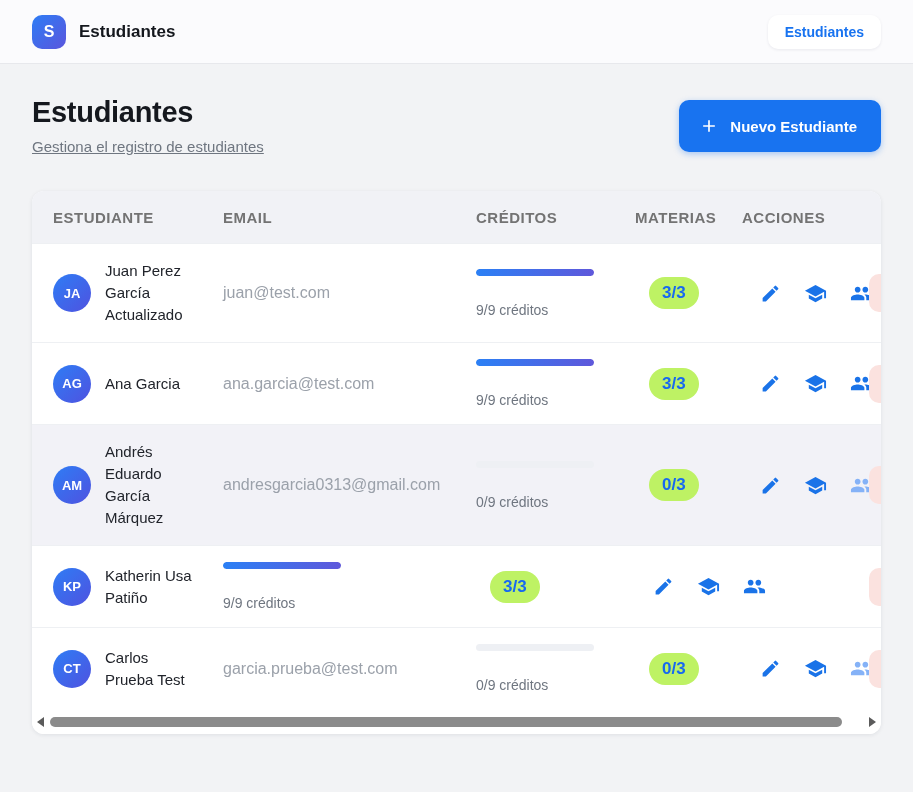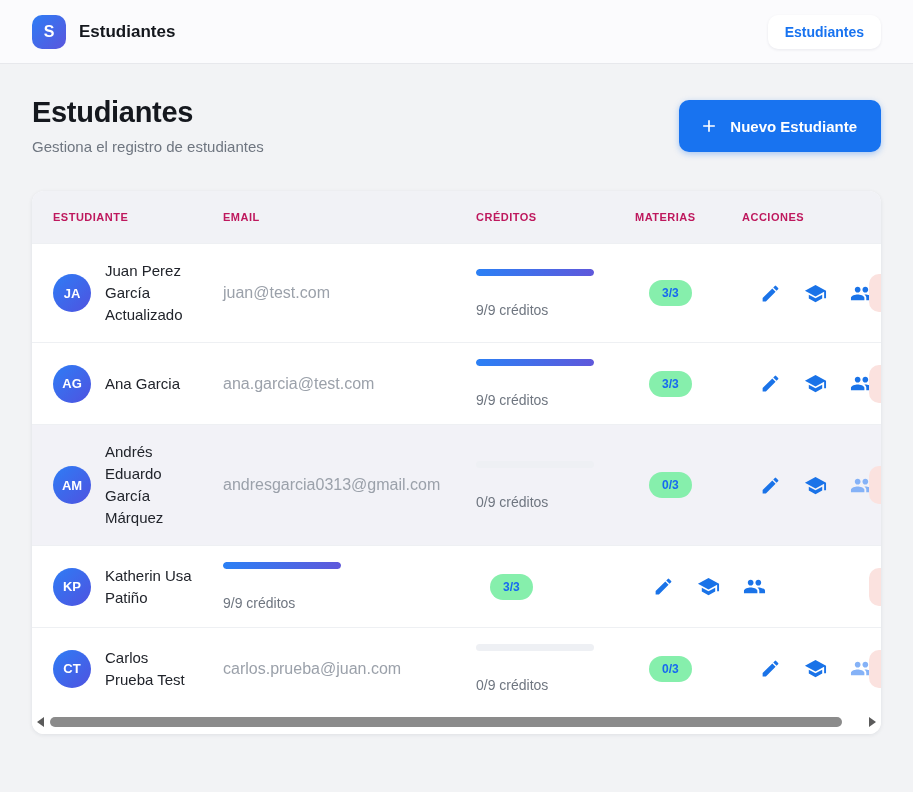--- a/index.html
+++ b/index.html
@@ -28,21 +28,21 @@
     color:#1873f0; box-shadow:0 1px 3px rgba(20,30,60,.08);
     font-family:inherit;
   }
 
   
   .page-head {
     display:flex; justify-content:space-between; align-items:flex-start;
     padding:32px 32px 0 32px;
   }
   .page-title { font-size:29px; font-weight:bold; color:#15181e; letter-spacing:-.3px; }
-  .page-subtitle { margin-top:9px; font-size:15px; color:#6f7680; }
+  .page-subtitle { margin-top:9px; font-size:15px; color:#6f7680;text-decoration:underline; }
   .new-btn {
     margin-top:4px; background:#1873f0; color:#fff; border:none; cursor:pointer;
     border-radius:10px; padding:0 24px 0 20px; height:52px;
     font-size:15px; font-weight:600; font-family:inherit;
     display:flex; align-items:center; gap:11px;
     box-shadow:0 2px 6px rgba(24,115,240,.35);
   }
   .new-btn svg { display:block; }
 
   
@@ -52,22 +52,22 @@
   }
   .grid-row {
     display:grid;
     grid-template-columns:170px 253px 159px 107px 1fr;
     padding-left:21px; align-items:center; position:relative;
   }
   .thead {
     background:#f1f2f6; height:52px;
   }
   .th {
-    font-size:11px; font-weight:600; letter-spacing:.5px;
-    color:#be185d; text-transform:uppercase;
+    font-size:15px; font-weight:600; letter-spacing:.5px;
+    color:#737373; text-transform:uppercase;
   }
   .row { background:#fff; border-top:1px solid #eef0f3; min-height:75px; padding-top:16px; padding-bottom:16px; }
   .row.highlighted { background:#f2f2f7; }
 
   .cell-student { display:flex; align-items:center; gap:14px; }
   .avatar {
     width:38px; height:38px; min-width:38px; border-radius:50%;
     background:linear-gradient(135deg,#2e7df5,#4f52e0);
     color:#fff; font-size:13px; font-weight:bold;
     display:flex; align-items:center; justify-content:center;
@@ -79,22 +79,22 @@
     width:118px; height:7px; border-radius:4px; background:#eef0f4; overflow:hidden;
   }
   .progress-fill {
     height:100%; border-radius:4px;
     background:linear-gradient(90deg,#2b80f5,#5f58db);
   }
   .credits-label { margin-top:26px; font-size:14px; color:#6f7680; }
 
   .badge {
     display:inline-block; margin-left:14px;
-    background:#86efac; color:#1769f0;
-    font-size:12px; font-weight:bold;
+    background:#bef264; color:#1769f0;
+    font-size:17px; font-weight:bold;
     padding:6px 13px; border-radius:999px;
   }
 
   .cell-actions { display:flex; align-items:center; gap:23px; padding-left:18px; }
   .icon-btn { background:none; border:none; padding:0; cursor:pointer; line-height:0; }
   .icon-btn svg { fill:#1a73e8; }
   .icon-btn.muted svg { fill:#85b2f7; }
 
   .delete-peek {
     position:absolute; right:-16px; top:50%; transform:translateY(-50%);
@@ -311,21 +311,21 @@
       </button>
     </div>
     <button class="delete-peek"></button>
   </div>
 
   <div class="grid-row row">
     <div class="cell-student">
       <div class="avatar">CT</div>
       <div class="name">Carlos Prueba Test</div>
     </div>
-    <div class="cell-email">carlos.prueba@juan.com</div>
+    <div class="cell-email">garcia.prueba@test.com</div>
     <div class="cell-credits">
       <div class="progress-track">
         <div class="progress-fill" style="width: 0%;"></div>
       </div>
       <div class="credits-label">0/9 créditos</div>
     </div>
     <div class="cell-materias">
       <span class="badge">0/3</span>
     </div>
     <div class="cell-actions">

